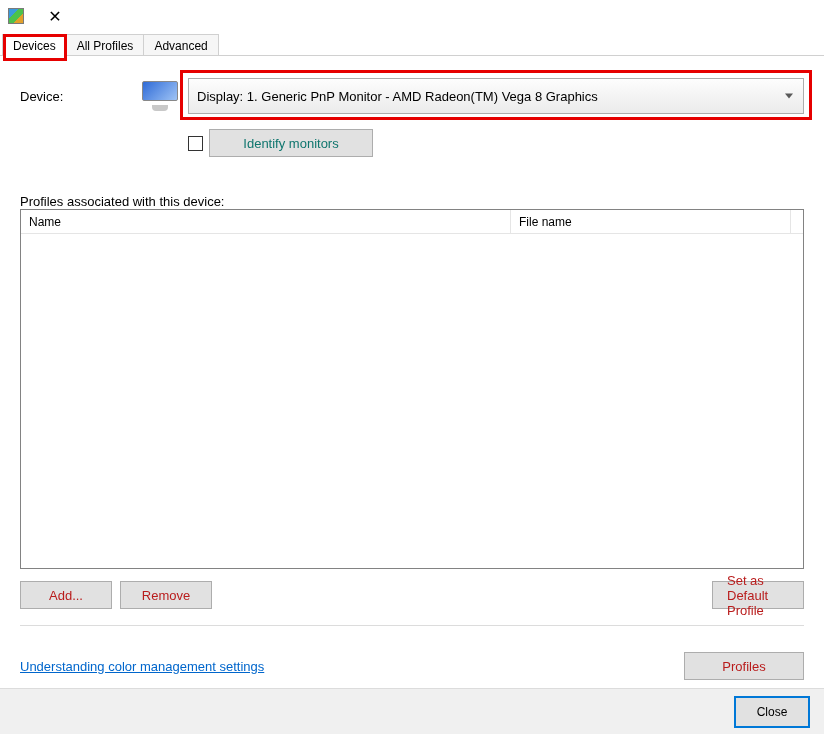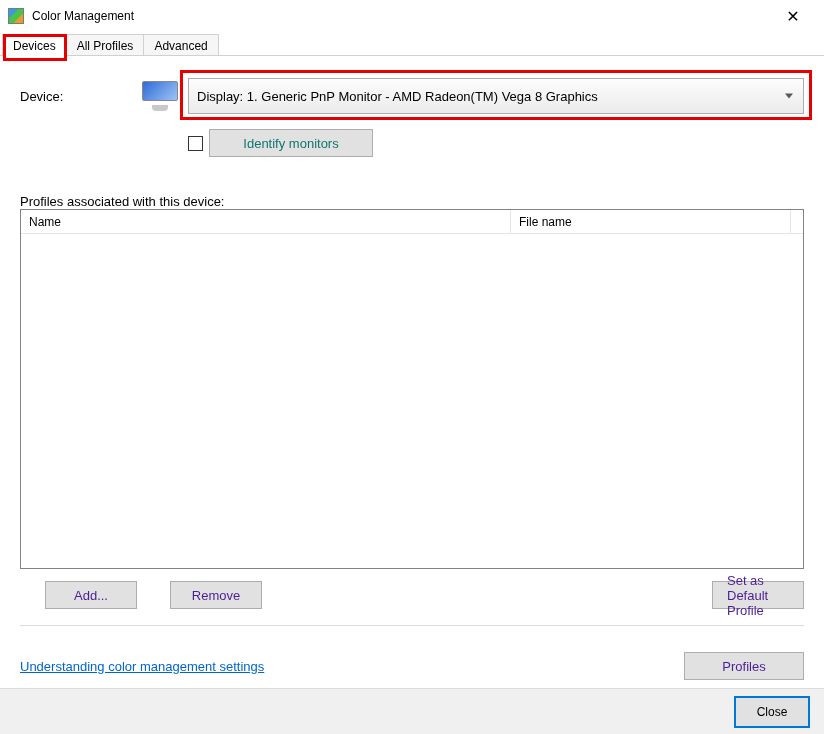--- a/index.html
+++ b/index.html
@@ -30,21 +30,21 @@
 
     .device-dropdown-wrap { position: relative; flex: 1 1 auto; }
     .device-dropdown { width: 100%; height: 36px; background: linear-gradient(#fdfdfd, #ebebeb); border: 1px solid #adadad; display: flex; align-items: center; padding-left: 8px; font-size: 13px; position: relative; }
     .device-dropdown::after { content: ""; position: absolute; right: 10px; top: 50%; width: 0; height: 0; border-left: 4px solid transparent; border-right: 4px solid transparent; border-top: 5px solid #595959; transform: translateY(-50%); }
     .hl-dropdown { position: absolute; top: -8px; left: -8px; right: -8px; bottom: -6px; border: 3px solid #e60000; pointer-events: none; z-index: 50; }
 
     .settings-row { display: flex; align-items: center; margin-top: 8px; padding-left: 168px; height: 34px; }
     .checkbox-box { width: 15px; height: 15px; border: 1px solid #333; margin-right: 6px; background: #fff; }
     .settings-label { font-size: 13px; flex: 1 1 auto; }
     .btn { height: 28px; background: #e1e1e1; border: 1px solid #adadad; font-size: 13px; display: inline-flex; align-items: center; justify-content: center; padding: 0 14px; color: #0f766e; }
-    .btn.disabled { color: #4c1d95; background: #e1e1e1; margin-left: 25px; }
+    .btn.disabled { color: #b91c1c; background: #e1e1e1; }
     .identify-btn { width: 164px; }
 
     .profiles-label { margin-top: 34px; font-size: 13px; }
     .profiles-list { flex: 1 1 auto; border: 1px solid #828282; min-height: 276px; display: flex; flex-direction: column; }
     .list-header { height: 24px; display: flex; border-bottom: 1px solid #e5e5e5; }
     .list-header-cell { display: flex; align-items: center; padding-left: 8px; font-size: 12px; border-right: 1px solid #e5e5e5; background: #fff; }
     .col-name { flex: 0 0 490px; }
     .col-file { flex: 1 1 auto; }
     .col-end { flex: 0 0 12px; border-right: none; }
     .list-body { flex: 1 1 auto; background: #fff; }
@@ -65,21 +65,20 @@
 
     .tab-rule-cover { position: absolute; left: 3px; width: 56px; bottom: -1px; height: 1px; background: #fff; z-index: 3; }
   </style>
 </head>
 <body>
 
 <div class="win">
 
   <div class="titlebar">
     <span class="titlebar-icon"></span>
-    <span class="titlebar-text">Color Management</span>
     <div class="titlebar-close"></div>
   </div>
 
   <div class="hl-devices-tab"></div>
 
   <div class="tabs">
     <div class="tab-row-baseline"></div>
     <div class="tab active">
       <span>Devices</span>
       <div class="tab-rule-cover"></div>

